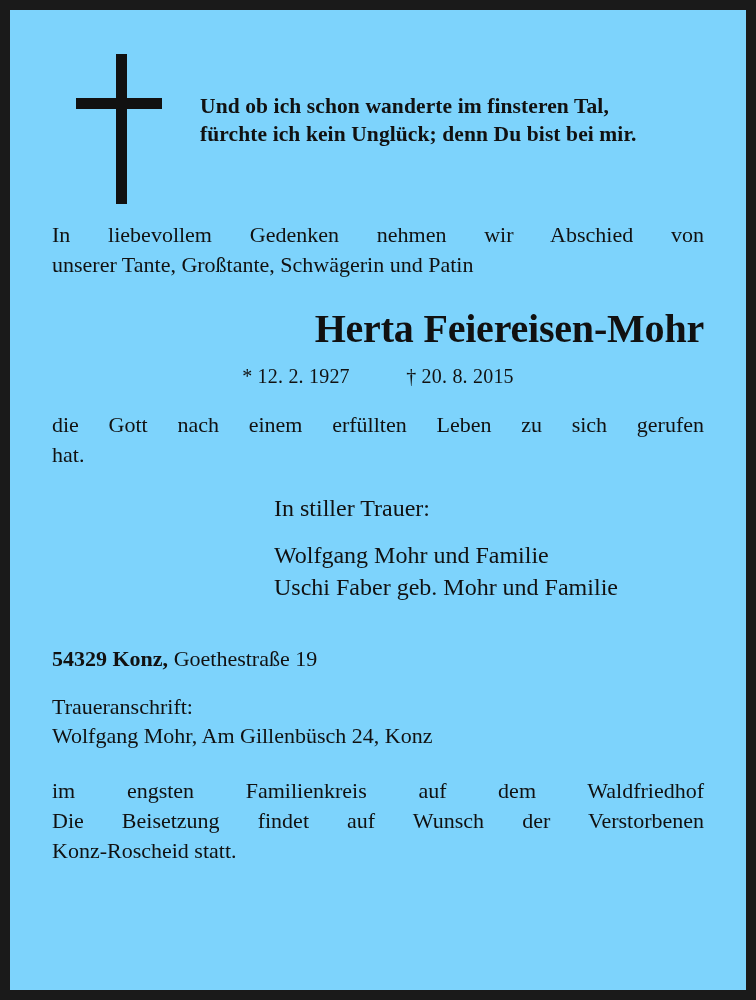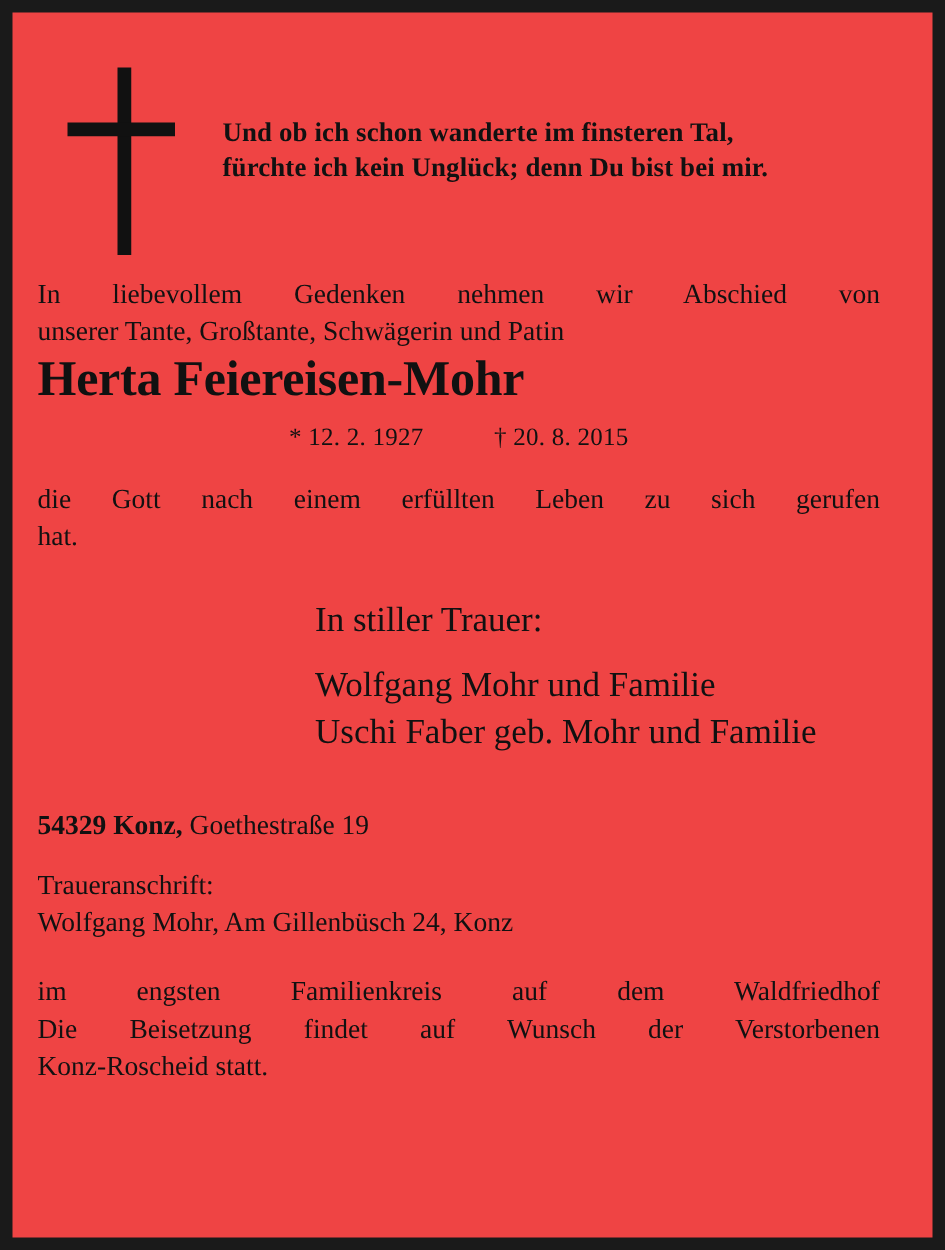--- a/index.html
+++ b/index.html
@@ -20,22 +20,22 @@
     height: 1000px;
     box-sizing: border-box;
     background: #1a1a1a;
     padding: 10px;
   }
   .notice {
     position: relative;
     box-sizing: border-box;
     width: 100%;
     height: 100%;
-    background: #ef4444;
-    padding: 34px 42px 20px 20px;
+    background: #7dd3fc;
+    padding: 34px 42px 20px 42px;
   }
 
   
   .top-block {
     position: relative;
     height: 170px;
   }
   .cross {
     position: absolute;
     left: 24px;
@@ -76,47 +76,48 @@
     font-size: 22px;
     line-height: 1.38;
     margin-top: 6px;
     text-align: justify;
     text-align-last: left;
   }
   .intro .l1 { text-align: justify; text-align-last: justify; }
 
   
   .name {
-    text-align: left;
+    text-align: right;
     font-size: 40px;
     font-weight: bold;
     letter-spacing: -0.2px;
+    margin-top: 26px;
     line-height: 1.1;
   }
   .dates {
     text-align: center;
     font-size: 20px;
     margin-top: 14px;
     letter-spacing: 0.2px;
   }
   .dates .gap { display: inline-block; width: 46px; }
 
   
   .body-text {
     font-size: 22px;
     line-height: 1.38;
     margin-top: 22px;
   }
   .body-text .l1 { text-align: justify; text-align-last: justify; }
 
   
   .mourn {
-    margin-top: 39px;
+    margin-top: 26px;
     padding-left: 222px;
-    font-size: 28px;
+    font-size: 24px;
     line-height: 1.0;
   }
   .mourn .lead { margin-bottom: 20px; }
   .mourn .person { line-height: 1.32; }
 
   
   .addr-city {
     margin-top: 42px;
     font-size: 22px;
   }

